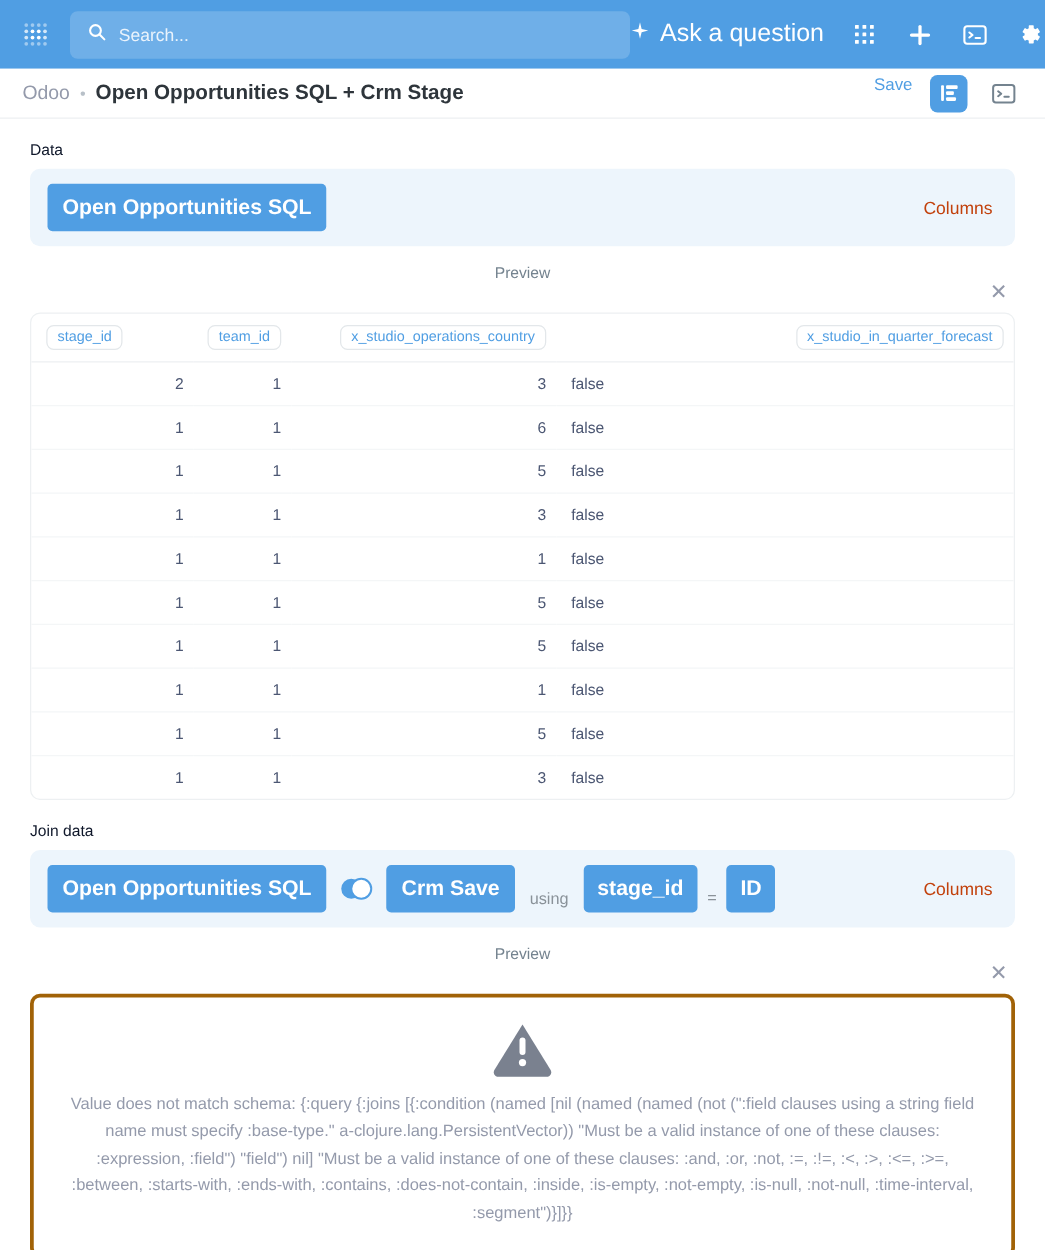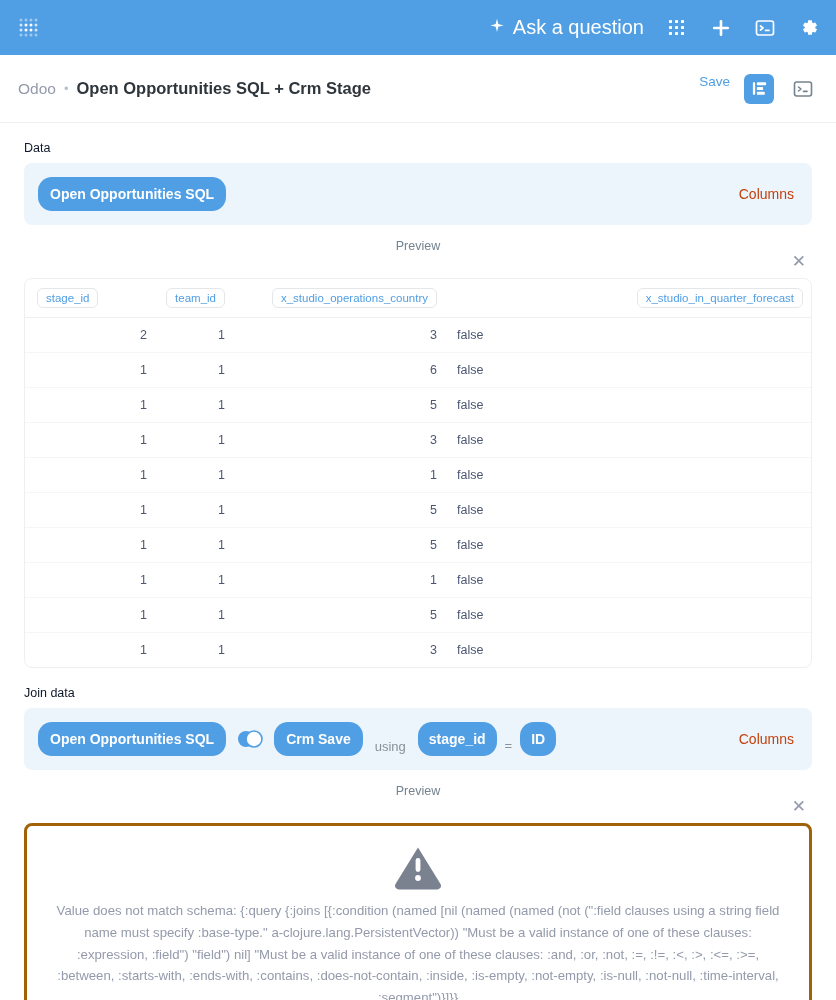--- a/index.html
+++ b/index.html
@@ -29,21 +29,21 @@
     display: flex; align-items: center;
     padding: 0 14px; gap: 10px;
   }
   .search-box .ph { color: #EAF3FC; font-size: 14px; }
   .nav-right { margin-left: auto; display: flex; align-items: center; gap: 22px; padding-right: 4px; }
   .ask { display: flex; align-items: center; gap: 8px; color:#fff; font-size: 20px; white-space: nowrap; }
   .nav-ic { display:flex; align-items:center; justify-content:center; width: 22px; height: 22px; }
 
   
   .header {
-    height: 68px; width: 836px;
+    height: 40px; width: 836px;
     border-bottom: 1px solid #EDF0F2;
     display: flex; align-items: center;
     padding: 0 18px;
     background: #fff;
   }
   .crumb { color: #949AAB; font-size: 15.5px; }
   .crumb-dot { color: #B8C0C8; font-size: 13px; margin: 0 8px; }
   .page-title { color: #2E353B; font-size: 16.5px; font-weight: bold; }
   .header-right { margin-left: auto; display: flex; align-items: flex-start; gap: 14px; }
   .save-link { color: #509EE3; font-size: 13.5px; cursor: pointer; }
@@ -62,22 +62,22 @@
   .step-card {
     background: #EDF5FC;
     border-radius: 8px;
     padding: 12px 14px;
     display: flex; align-items: center;
     min-height: 62px;
     margin-bottom: 14px;
   }
   .pill {
     background: #509EE3; color: #fff;
-    border-radius: 14px;
-    font-size: 14px; font-weight: bold;
+    border-radius: 4px;
+    font-size: 17px; font-weight: bold;
     padding: 9px 12px;
     white-space: nowrap;
   }
   .pill.small { padding: 9px 11px; }
   .columns-link { color: #c2410c; font-size: 14px; margin-left: auto; padding-right: 4px; cursor: pointer; }
   .join-where { color: #8A9299; font-size: 13px; margin: 0 12px; align-self: flex-end; padding-bottom: 4px;}
   .join-eq { color: #8A9299; font-size: 13px; margin: 0 8px; align-self: flex-end; padding-bottom: 5px;}
   .venn { margin: 0 10px; display: flex; align-items: center; }
 
   
@@ -170,20 +170,29 @@
         <circle cx="13" cy="13" r="1.5"></circle>
           <circle cx="18" cy="13" r="1.5" opacity="0.75"></circle>
         <circle cx="3" cy="18" r="1.5" opacity="0.45"></circle>
           <circle cx="8" cy="18" r="1.5" opacity="0.45"></circle>
         <circle cx="13" cy="18" r="1.5" opacity="0.45"></circle>
           <circle cx="18" cy="18" r="1.5" opacity="0.45"></circle>
       </g>
     </svg>
   </div>
 
+  <div class="search-box">
+    <span>
+      <svg width="15" height="15" viewBox="0 0 16 16" fill="none" stroke="#ffffff" stroke-width="1.8">
+        <circle cx="6.8" cy="6.8" r="4.6"></circle>
+          <line x1="10.3" y1="10.3" x2="14.4" y2="14.4" stroke-linecap="round"></line>
+      </svg>
+    </span>
+    <span class="ph">Search...</span>
+  </div>
 
   <div class="nav-right">
     <div class="ask">
       <span>
         <svg width="16" height="16" viewBox="0 0 16 16" fill="#ffffff">
           <path d="M8 0.8 L9.3 6.1 L14.6 7.4 L9.3 8.7 L8 14 L6.7 8.7 L1.4 7.4 L6.7 6.1 Z"></path>
         </svg>
       </span>
       <span>Ask a question</span>
     </div>

